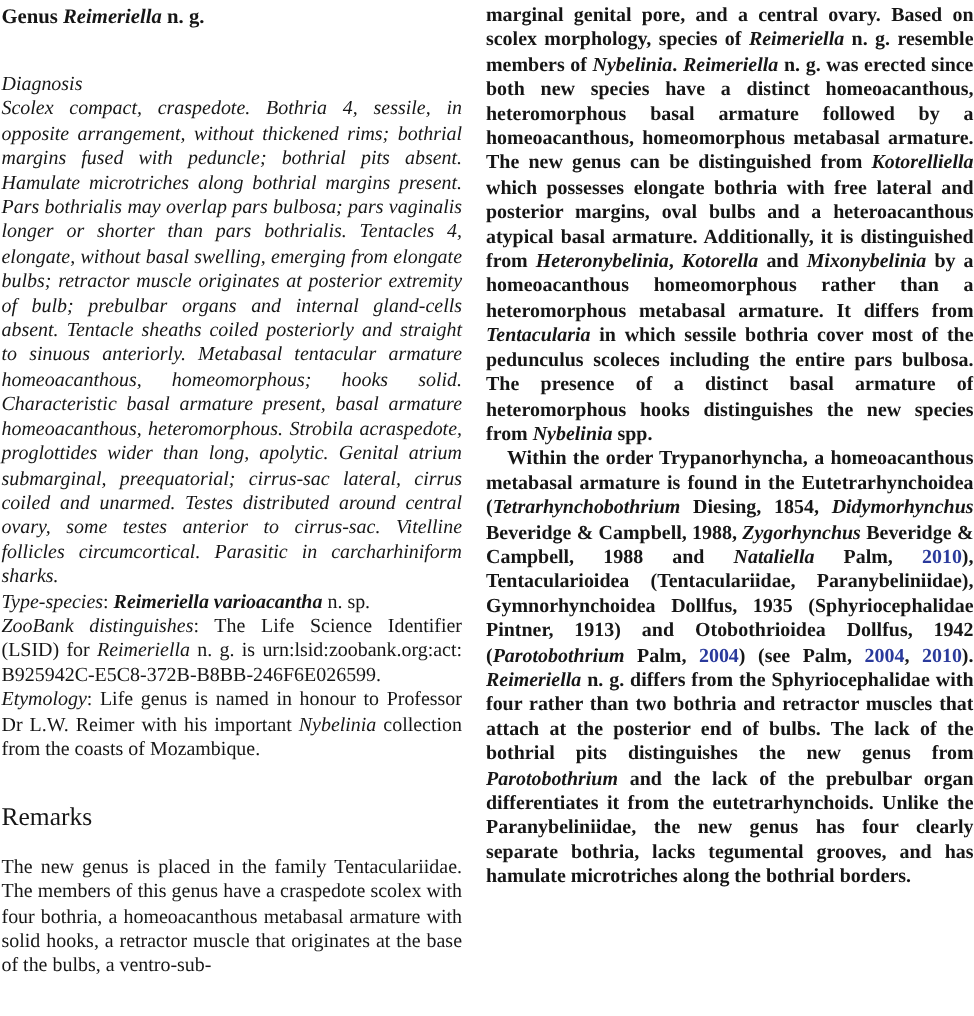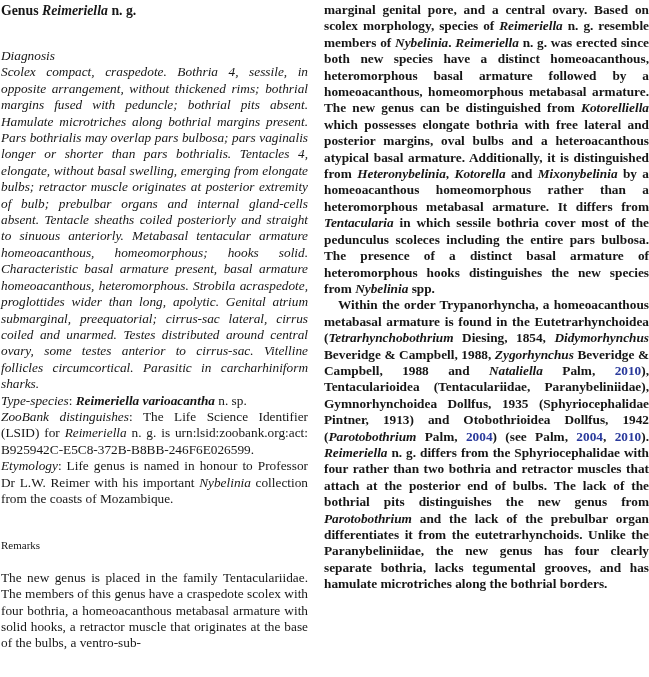--- a/index.html
+++ b/index.html
@@ -35,21 +35,21 @@
     text-align:left;
   }
   .subheading{
     margin:29px 0 0 0;
     font-size:13.3px;
     line-height:16.4px;
     text-align:left;
   }
   .remarks-heading{
     margin:30px 0 16px 0;
-    font-size:11px;
+    font-size:17px;
     line-height:16.4px;
     text-align:left;
   }
   .diagnosis-gap{margin-top:0;font-style:italic;}
   .indent{ text-indent:14px; }
   .i{font-style:italic;}
   .b{font-weight:bold;}
   .bi{font-weight:bold;font-style:italic;}
   .link{color:var(--link);}
 </style>

